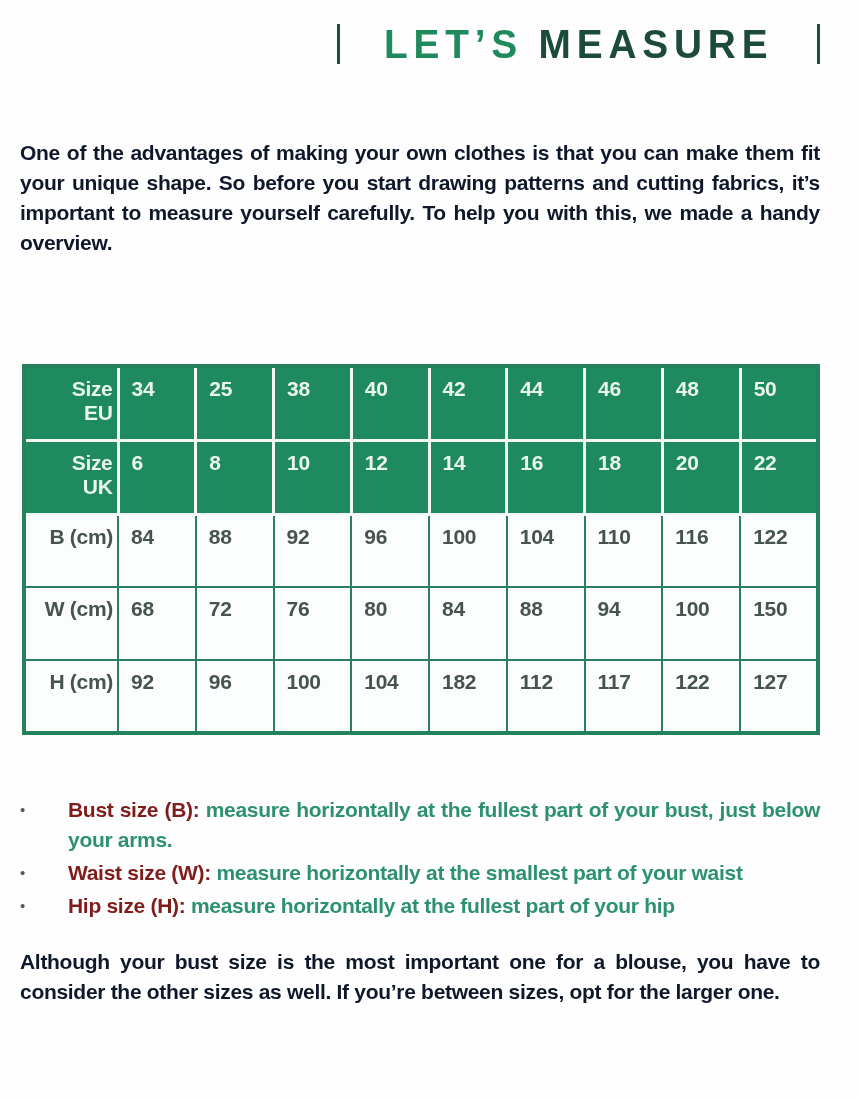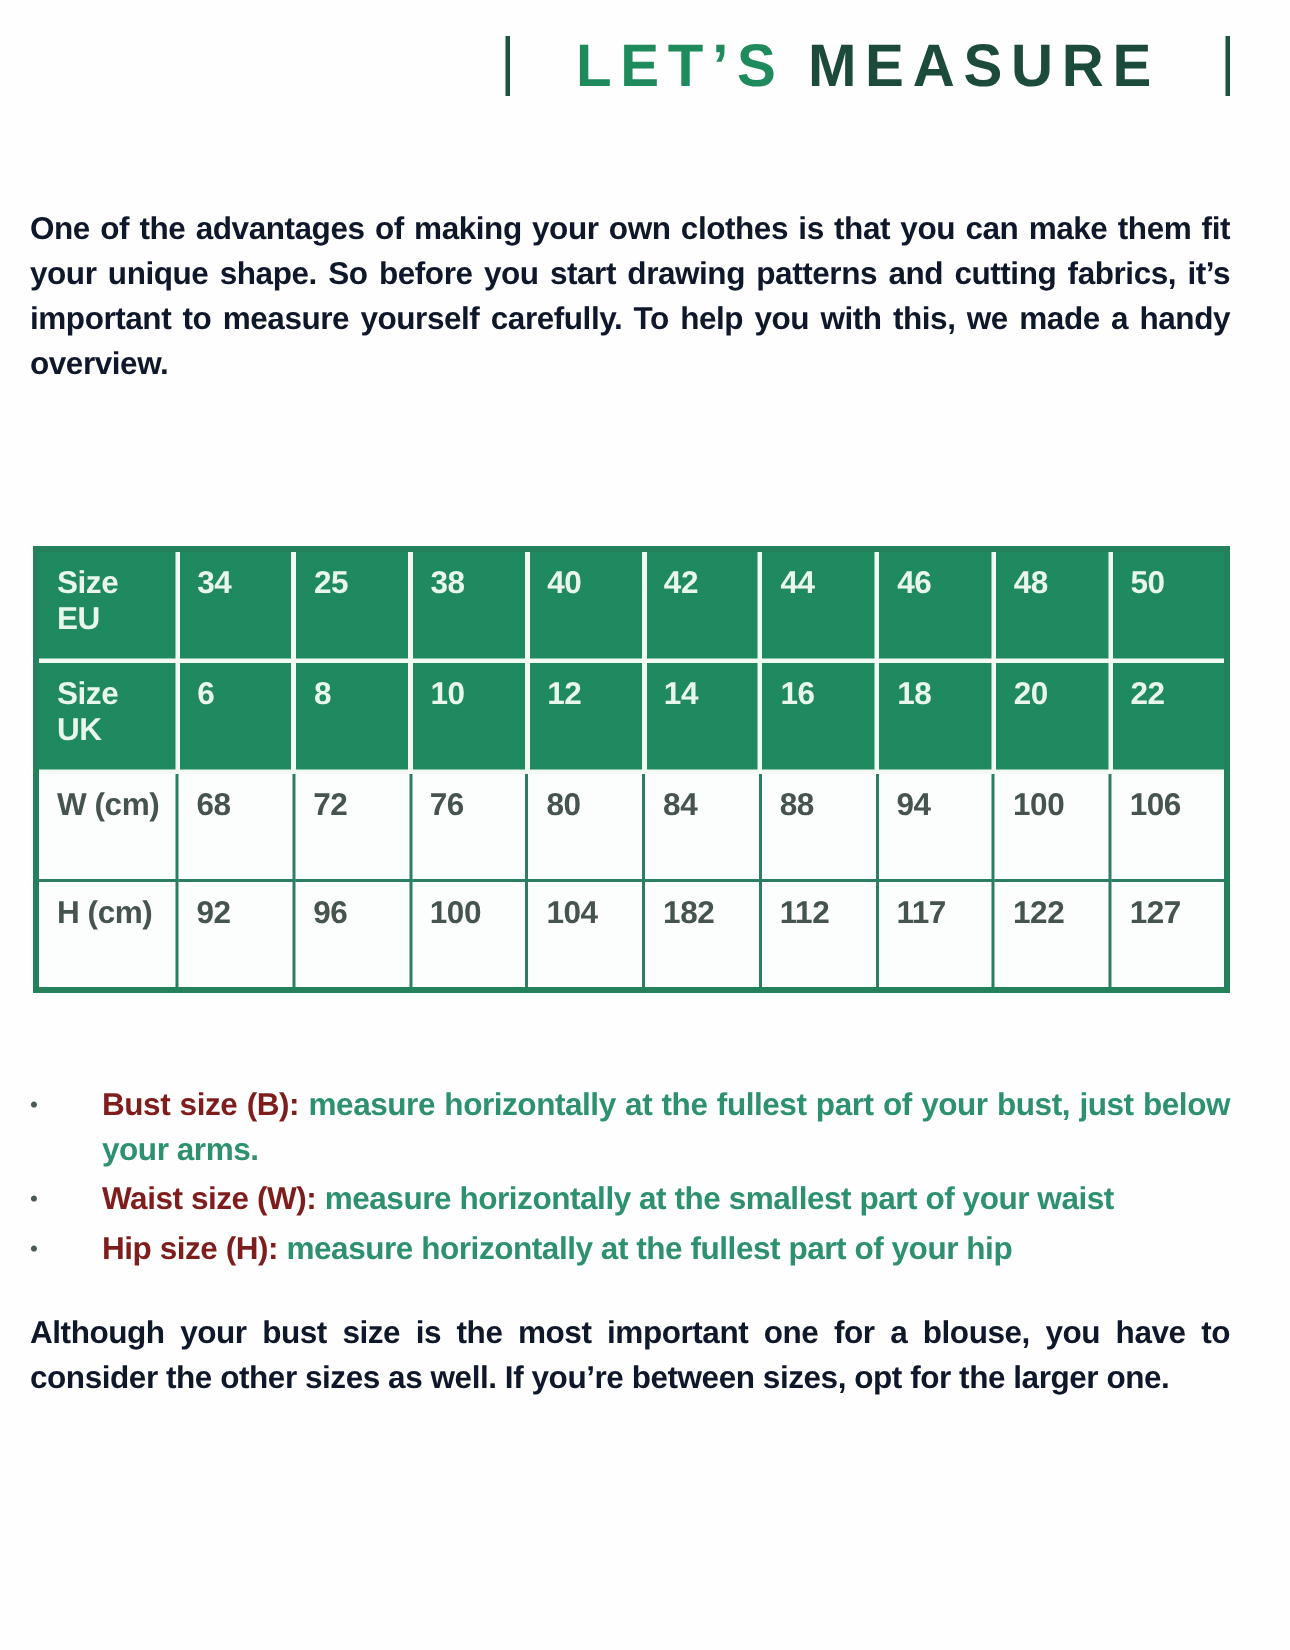--- a/index.html
+++ b/index.html
@@ -54,21 +54,21 @@
   tr.hdr td {
     background: #1f8a5f; color: #e9f6ec;
     border: 3px solid #f2f9f4;
   }
   tr.hdr:last-of-type td { border-bottom: 3px solid #25815c; }
   tr.bod { height: 73px; }
   tr.bod td {
     background: #fcfdfd; color: #46544e;
     border: 2px solid #2c7e60;
   }
-  td.lbl { white-space: pre-line; }
+  td.lbl { white-space: pre-line; text-align: right; }
 
   
   .bullets { margin-top: 60px; padding: 0; list-style: none; }
   .bullets li {
     display: flex; align-items: flex-start;
     margin-bottom: 3px;
   }
   .bullet-marker {
     width: 48px; flex: 0 0 48px;
     color: #4a5a54; font-size: 15px; line-height: 30px;
@@ -128,30 +128,42 @@
           <td>8</td>
           <td>10</td>
           <td>12</td>
           <td>14</td>
           <td>16</td>
           <td>18</td>
           <td>20</td>
           <td>22</td>
         </tr>
         <tr class="bod">
+          <td class="lbl">B (cm)</td>
+          <td>84</td>
+          <td>88</td>
+          <td>92</td>
+          <td>96</td>
+          <td>100</td>
+          <td>104</td>
+          <td>110</td>
+          <td>116</td>
+          <td>122</td>
+        </tr>
+        <tr class="bod">
           <td class="lbl">W (cm)</td>
           <td>68</td>
           <td>72</td>
           <td>76</td>
           <td>80</td>
           <td>84</td>
           <td>88</td>
           <td>94</td>
           <td>100</td>
-          <td>106</td>
+          <td>150</td>
         </tr>
         <tr class="bod">
           <td class="lbl">H (cm)</td>
           <td>92</td>
           <td>96</td>
           <td>100</td>
           <td>104</td>
           <td>182</td>
           <td>112</td>
           <td>117</td>

